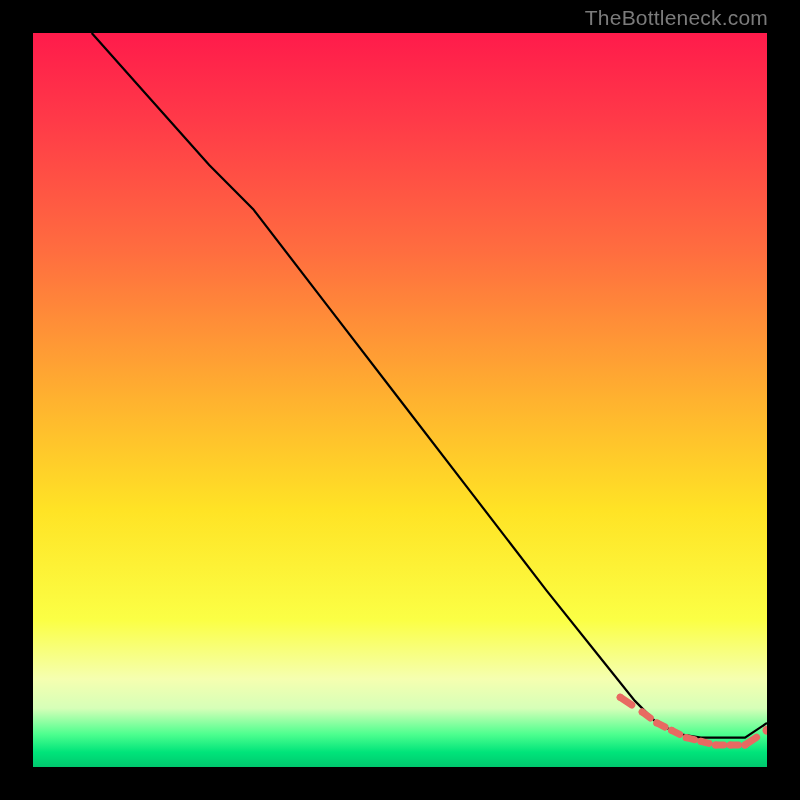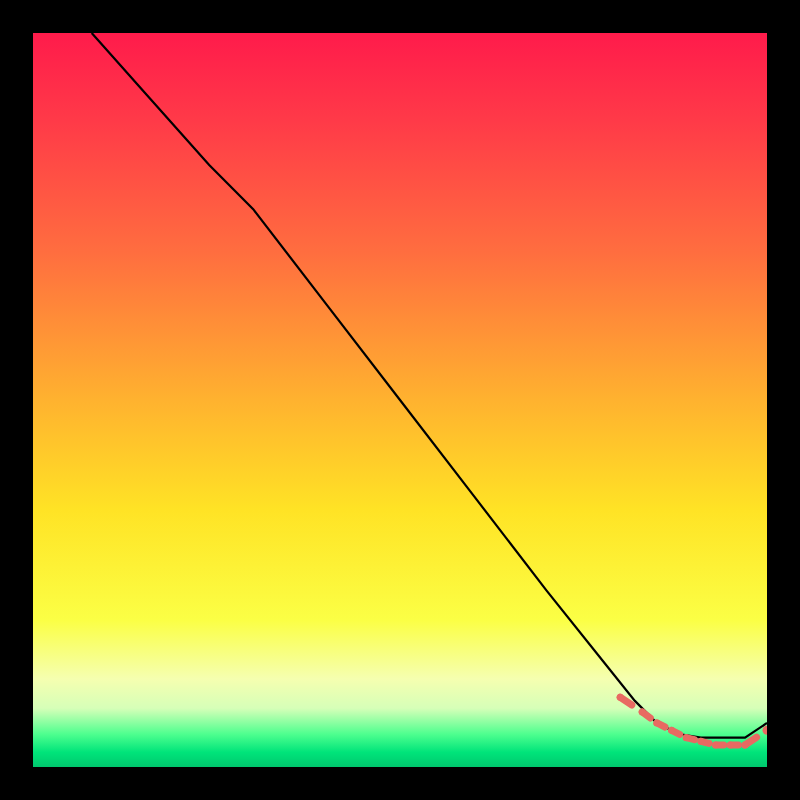--- a/index.html
+++ b/index.html
@@ -38,20 +38,21 @@
   }
   svg {
     display: block;
   }
 </style>
 </head>
 <body>
 
 <div class="frame">
 
+  <div class="watermark">TheBottleneck.com</div>
 
   <div class="plot">
     <svg id="chart-svg" width="734" height="734" viewBox="0 0 734 734">
       <defs>
         <linearGradient id="bg-grad" x1="0" y1="0" x2="0" y2="1">
             <stop offset="0%" stop-color="#ff1b4b"></stop>
             <stop offset="12%" stop-color="#ff3a48"></stop>
             <stop offset="30%" stop-color="#ff6e3f"></stop>
             <stop offset="50%" stop-color="#ffb22f"></stop>
             <stop offset="65%" stop-color="#ffe325"></stop>

